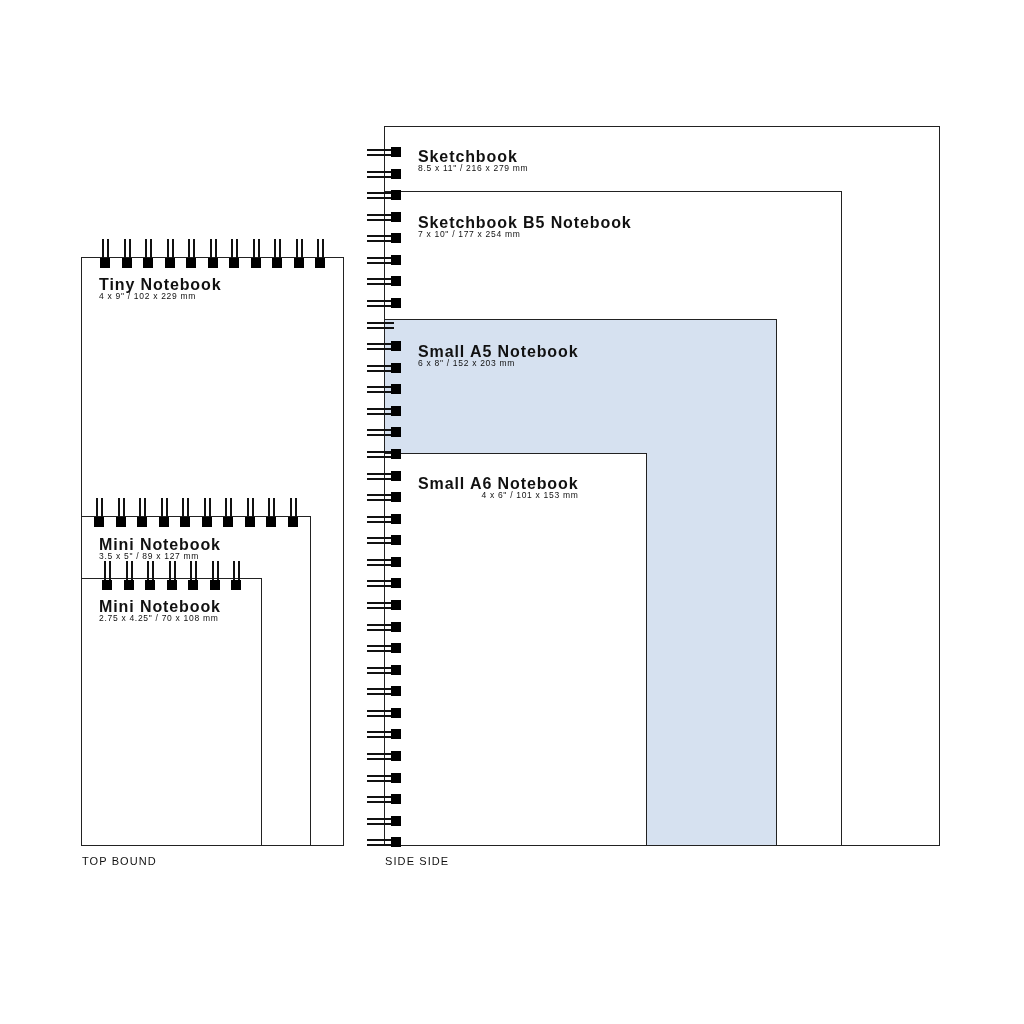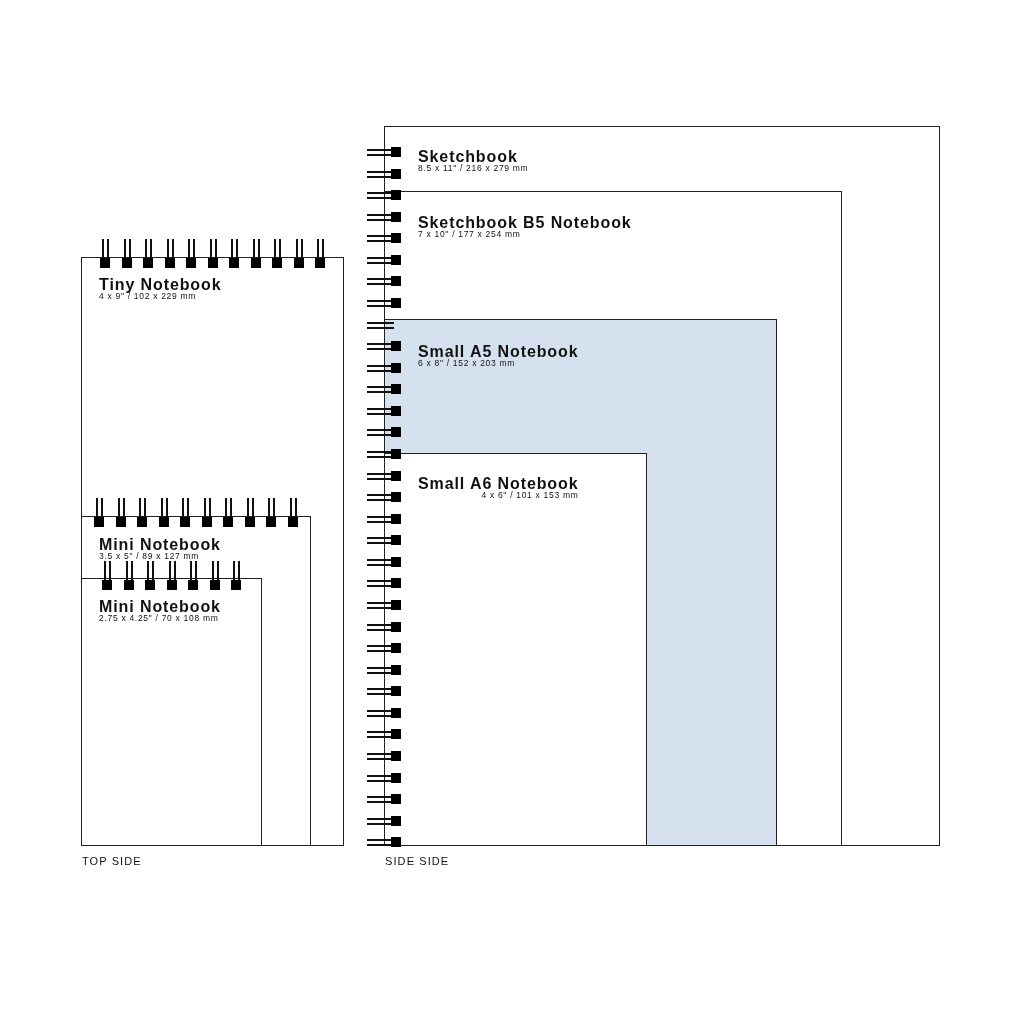--- a/index.html
+++ b/index.html
@@ -180,21 +180,21 @@
   </div>
   <div class="label" style="left:99px;top:538px;">
     <div class="title">Mini Notebook</div>
     <div class="dims">3.5 x 5" / 89 x 127 mm</div>
   </div>
   <div class="label" style="left:99px;top:600px;">
     <div class="title">Mini Notebook</div>
     <div class="dims">2.75 x 4.25" / 70 x 108 mm</div>
   </div>
 
-  <div class="section" style="left:82px;top:855px;">TOP SIDE</div>
+  <div class="section" style="left:82px;top:855px;">TOP BOUND</div>
 </div>
 
 <div>
   <div class="box" style="left:384px;top:126px;width:556px;height:720px;"></div>
   <div class="box" style="left:384px;top:191px;width:458px;height:655px;"></div>
   <div class="box hl" style="left:384px;top:319px;width:393px;height:527px;"></div>
   <div class="box" style="left:384px;top:453px;width:263px;height:393px;"></div>
 
   <div id="rings-side">
       <div class="ring-side" style="left: 367px; top: 147px;">

